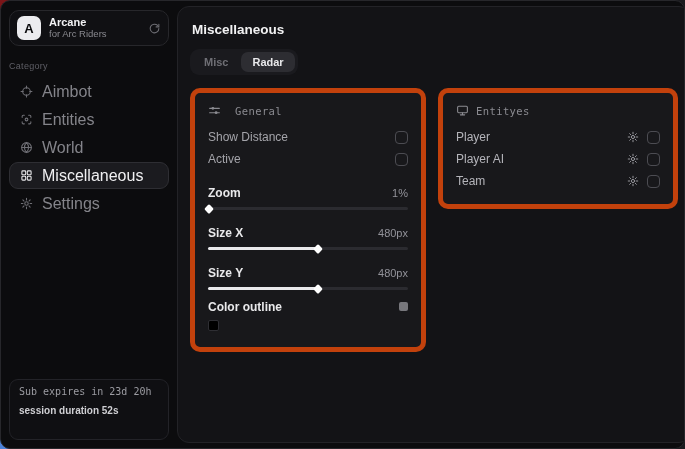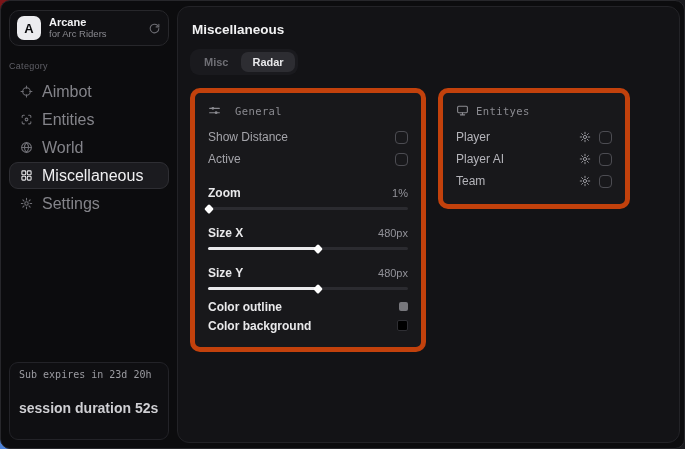--- a/index.html
+++ b/index.html
@@ -28,35 +28,35 @@
   .nav { display:flex; flex-direction:column; gap:1px; }
   .nav-item { display:flex; align-items:center; gap:9px; height:27px; padding:0 10px;
     border:1px solid transparent; border-radius:9px; color:#84848a;
     font-size:16px; font-weight:500; cursor:pointer; }
   .nav-item .nicon { display:flex; color:#6f6f75; }
   .nav-item.active { background:#1b1b1f; border-color:#2e2e33; color:#f0f0f2; }
   .nav-item.active .nicon { color:#e8e8ea; }
   .sub-card { margin-top:auto; border:1px solid #232328; border-radius:9px;
     background:#0f0f12; padding:6px 9px 23px; }
   .sub-line1 { font-family:"DejaVu Sans Mono", monospace; font-size:10px; color:#9c9ca2; }
-  .sub-line2 { margin-top:20px; font-size:14px; font-weight:600; color:#cfcfd3; }
+  .sub-line2 { margin-top:8px; font-size:10px; font-weight:600; color:#cfcfd3; }
 
   
   .content { flex:1; margin:5px 4px 5px 0; border-radius:12px;
     border:1px solid #232327; background:#131316; padding:13px 12px; position:relative; }
   .page-title { font-size:13.5px; font-weight:700; color:#f2f2f3; margin:2px 2px 12px; }
   .tabs { display:inline-flex; gap:2px; padding:3px; border-radius:9px; background:#1a1a1e; }
   .tab { padding:4px 11px; border-radius:7px; font-size:11px; font-weight:600;
     color:#6f6f75; cursor:pointer; }
   .tab.active { background:#2d2d32; color:#e9e9eb; }
 
   .cards { display:flex; align-items:flex-start; gap:12px; margin-top:13px; }
   .card { background:#18181b; border:5px solid #c2410c; border-radius:10px; padding:11px 13px 12px; }
   .card-general { width:236px; }
-  .card-entities { width:192px; }
+  .card-entities { width:240px; }
   .card-head { display:flex; align-items:center; gap:7px; color:#8b8b91;
     font-family:"DejaVu Sans Mono", monospace; font-size:10.5px; letter-spacing:.4px;
     margin-bottom:9px; }
   .card-head .hicon { display:flex; }
 
   .row { display:flex; align-items:center; justify-content:space-between; height:22px; }
   .row .lbl-dim { font-size:12px; font-weight:500; color:#a4a4aa; }
   .row .lbl-bright { font-size:12px; font-weight:600; color:#e9e9eb; }
   .row .lbl-ent { font-size:12px; font-weight:500; color:#b4b4ba; }
   .row .val { font-size:11px; color:#93939a; }
@@ -216,21 +216,20 @@
             <span class="fill" style="width: 55%;"></span>
             <span class="thumb" style="left: 55%;"></span>
           </div>
 
           <div class="row crow">
             <span class="lbl-bright">Color outline</span>
             <span class="swatch-outline" style="background: rgb(119, 119, 124);"></span>
           </div>
 
           <div class="row crow">
-            <span class="lbl-bright">Color background</span>
             <span class="swatch-bg" style="background: rgb(0, 0, 0);"></span>
           </div>
         </section>
 
         <section class="card card-entities">
           <div class="card-head">
             <span class="hicon">
               <svg width="13" height="13" viewBox="0 0 24 24" fill="none" stroke="currentColor" stroke-width="2" stroke-linecap="round">
                   <rect x="3" y="4" width="18" height="12" rx="2"></rect>
                   <path d="M8 20h8M12 16v4"></path>

